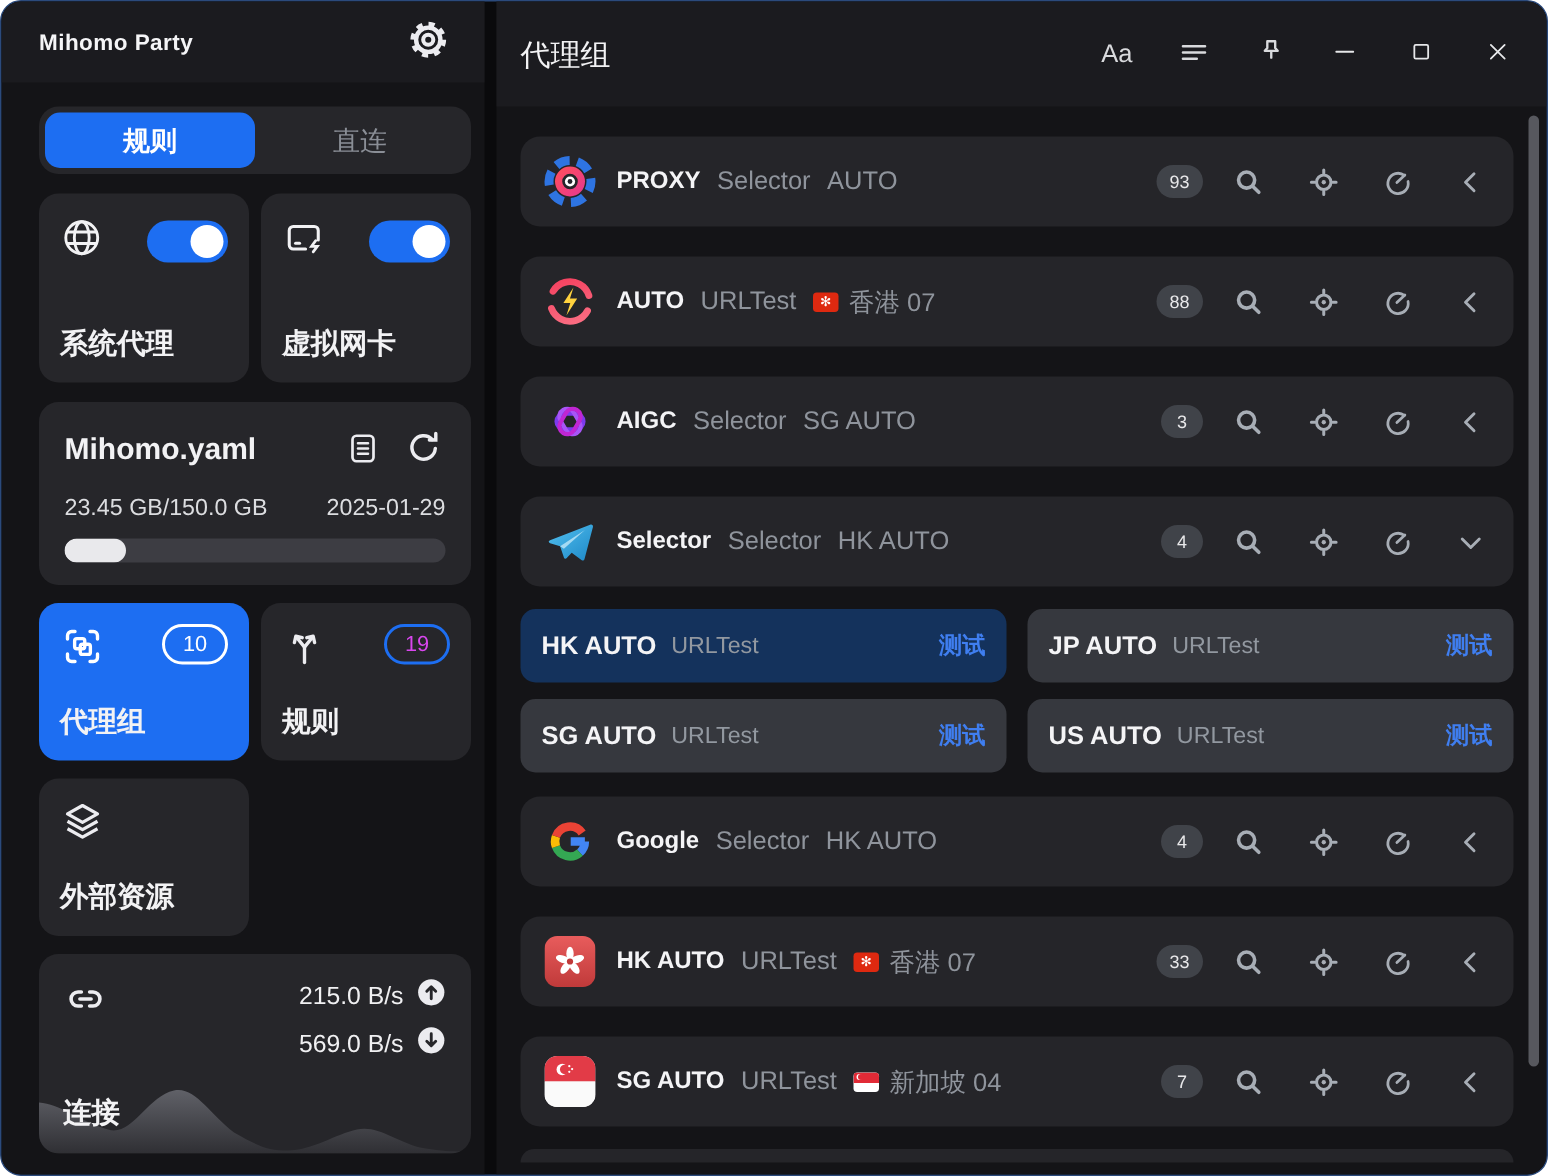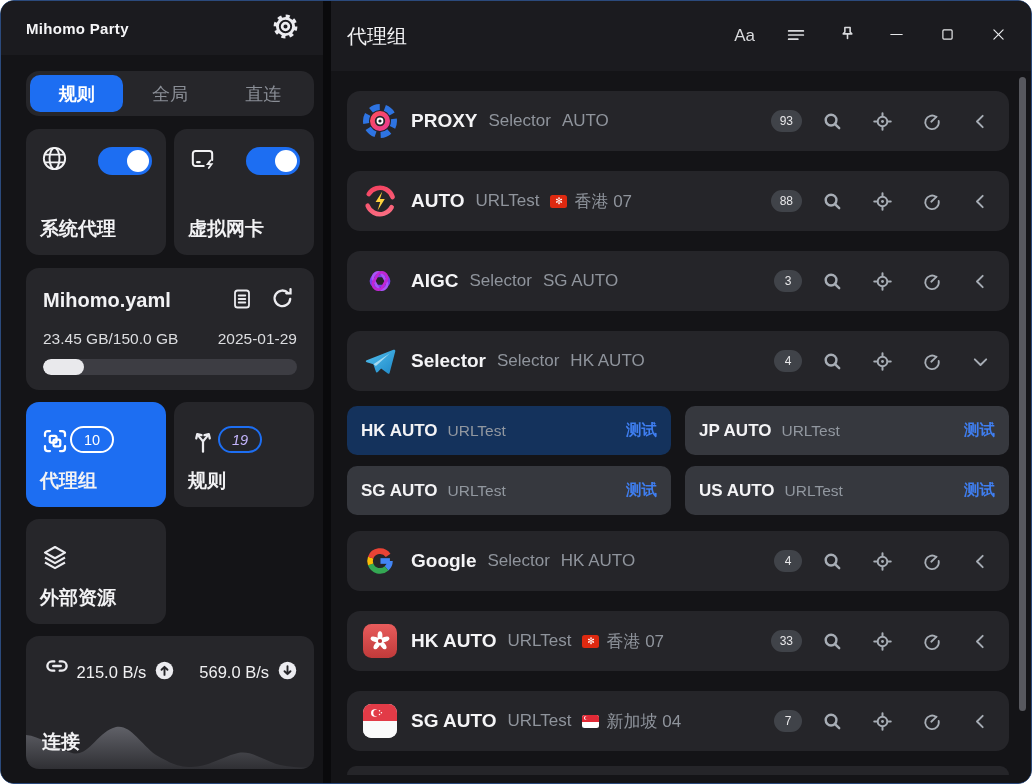--- a/index.html
+++ b/index.html
@@ -27,43 +27,43 @@
   .switch .knob{ position:absolute; top:3px; right:3px; width:22px; height:22px; border-radius:50%; background:#ffffff; }
   .profile-card{ margin-top:13px; padding:16px 17px 15px; }
   .pc-top{ display:flex; align-items:center; margin-bottom:14px; }
   .pc-name{ color:#f2f2f4; font-size:20px; font-weight:bold; flex:1; }
   .pc-icons{ display:flex; gap:12px; }
   .pc-stats{ display:flex; justify-content:space-between; color:#dcdde0; font-size:15.5px; margin-bottom:11px; }
   .progress{ height:16px; border-radius:8px; background:#3d3d43; overflow:hidden; }
   .progress .fill{ height:100%; background:#e9e9ec; border-radius:8px; }
   .nav-card{ height:105px; padding:14px 14px 13px; display:flex; flex-direction:column; justify-content:space-between; cursor:pointer; }
   .nav-card.active{ background:#1d6ef2; }
-  .nc-top{ display:flex; align-items:flex-start; justify-content:flex-start;margin-top:10px; }
+  .nc-top{ display:flex; align-items:flex-start; justify-content:space-between; }
   .nc-label{ color:#f2f2f4; font-size:19px; font-weight:bold; }
   .nav-badge{ min-width:44px; height:27px; border-radius:14px; display:flex; align-items:center; justify-content:center; font-size:14.5px; padding:0 9px; }
   .nav-badge.white{ border:2px solid #ffffff; color:#ffffff; }
-  .nav-badge.blue{ border:2px solid #1d6ef2; color:#c4b5fd;font-style:italic; }
+  .nav-badge.blue{ border:2px solid #1d6ef2; color:#d946ef; }
   .mt12{ margin-top:12px; }
   .conn-card{ margin-top:12px; height:133px; position:relative; padding:15px 16px 13px; overflow:hidden; cursor:pointer; }
   .conn-top{ display:flex; justify-content:space-between; }
-  .speeds{ display:flex; flex-direction:row; gap:24px; align-items:flex-end; }
+  .speeds{ display:flex; flex-direction:column; gap:6px; align-items:flex-end; }
   .speed-line{ display:flex; align-items:center; gap:8px; color:#f0f0f2; font-size:16.5px; }
   .conn-label{ position:absolute; left:16px; bottom:14px; color:#f2f2f4; font-size:19px; font-weight:bold; z-index:2; }
   .spark{ position:absolute; left:0; right:0; bottom:0; height:62px; width:100%; }
   
   .main{ flex:1; background:#141417; display:flex; flex-direction:column; position:relative; }
   .main-header{ height:70px; background:#1b1b1f; display:flex; align-items:center; padding:0 22px 0 16px; }
   .main-title{ color:#f2f2f4; font-size:20px; font-weight:500; flex:1; }
   .hdr-icons{ display:flex; align-items:center; gap:26px; margin-right:26px; }
   .aa{ color:#d9dadd; font-size:17px; }
   .win-controls{ display:flex; align-items:center; gap:30px; }
   .main-body{ flex:1; padding:20px 22px 0 16px; overflow:hidden; }
   .group-row{ height:60px; background:#252529; border-radius:13px; display:flex; align-items:center; padding:0 16px 0 15px; margin-bottom:20px; cursor:pointer; }
   .g-logo{ width:36px; height:36px; margin-right:13px; flex:none; display:flex; align-items:center; justify-content:center; }
-  .g-name{ color:#f4f4f6; font-size:19px; font-weight:bold; margin-right:11px; white-space:nowrap; }
+  .g-name{ color:#f4f4f6; font-size:16px; font-weight:bold; margin-right:11px; white-space:nowrap; }
   .g-type{ color:#8f949c; font-size:17px; margin-right:11px; white-space:nowrap; }
   .g-current{ color:#8f949c; font-size:17px; white-space:nowrap; display:flex; align-items:center; gap:7px; }
   .spacer{ flex:1; }
   .count-badge{ background:#404349; color:#e8e8ea; border-radius:999px; font-size:12px; padding:4px 9px; min-width:28px; text-align:center; margin-right:17px; }
   .row-actions{ display:flex; align-items:center; gap:23px; }
   .row-actions .icon-btn svg{ display:block; }
   .miniflag{ width:17px; height:13px; border-radius:2.5px; position:relative; overflow:hidden; flex:none; display:inline-block; }
   .miniflag.hk{ background:#de2910; }
   .miniflag.hk::after{ content:"✻"; position:absolute; inset:0; color:#fff; font-size:9px; line-height:13px; text-align:center; }
   .miniflag.sg{ background:#fff; }
@@ -94,21 +94,20 @@
             <circle cx="12" cy="12" r="3" fill="none" stroke="#ececf0" stroke-width="2.4"></circle>
           </svg>
         </span>
       </button>
     </div>
 
     <div class="sb-content">
 
       <div class="card tabbar">
         <button class="tab active">规则</button>
-        <button class="tab">全局</button>
         <button class="tab">直连</button>
       </div>
 
       <div class="pairgrid">
         <div class="card toggle-card">
           <div class="tc-top">
             <span>
               <svg width="29" height="29" viewBox="0 0 24 24" fill="none" stroke="#f2f2f4" stroke-width="1.6">
                 <circle cx="12" cy="12" r="8.8"></circle>
                   <ellipse cx="12" cy="12" rx="4.1" ry="8.8"></ellipse>

